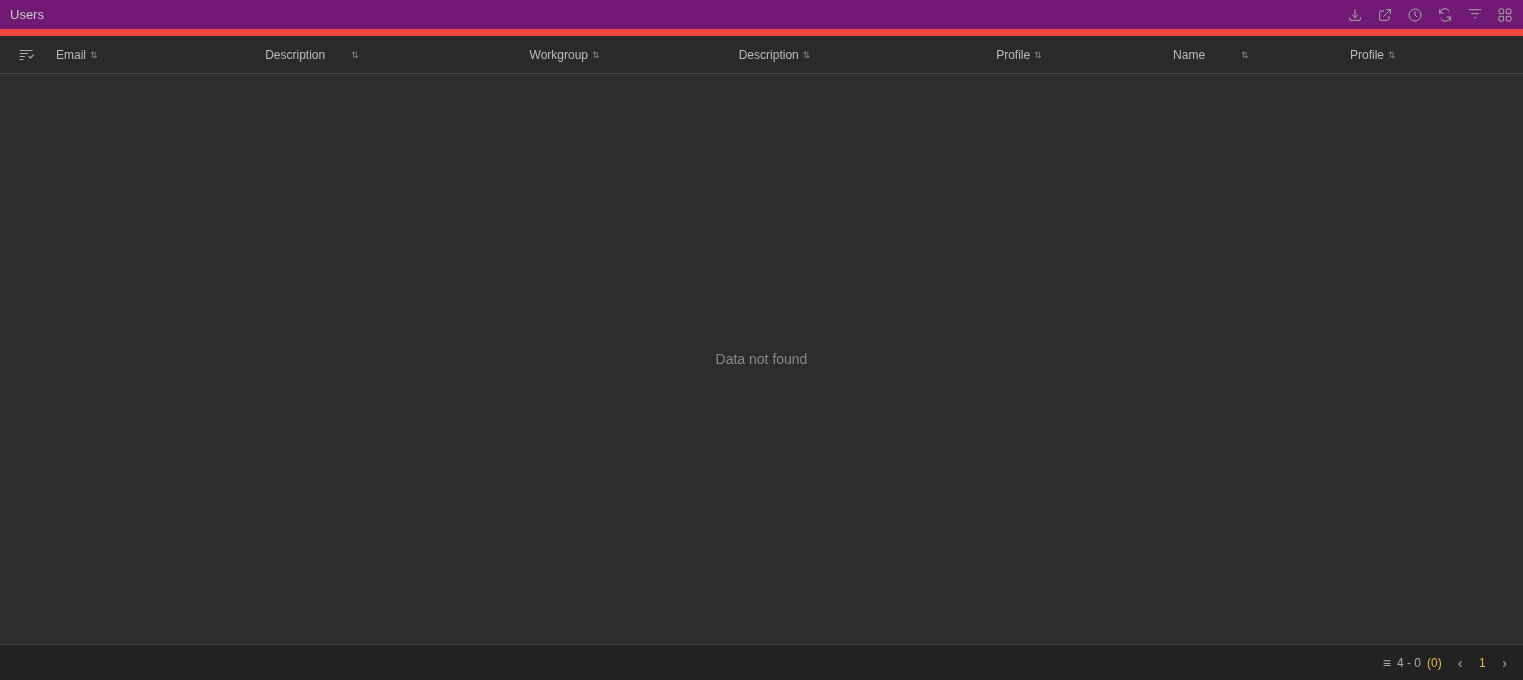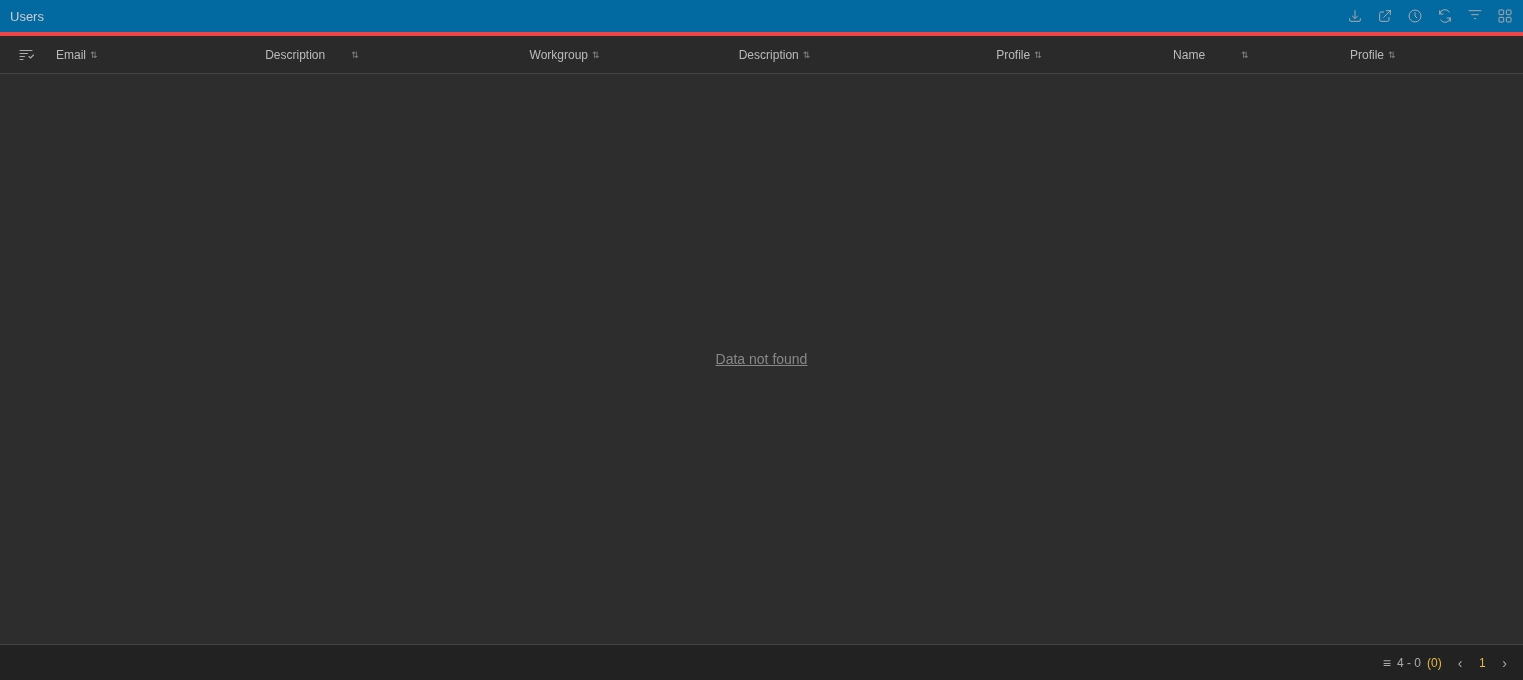--- a/index.html
+++ b/index.html
@@ -17,24 +17,24 @@
       font-size: 13px;
       overflow: hidden;
       position: relative;
     }
 
     
     #title-bar {
       display: flex;
       align-items: center;
       justify-content: space-between;
-      background-color: #0369a1;
+      background-color: #701a75;
       height: 36px;
       padding: 0 10px;
-      border-bottom: 4px solid #ef4444;
+      border-bottom: 7px solid #ef4444;
     }
 
     #title-bar-left {
       display: flex;
       align-items: center;
       gap: 8px;
     }
 
     #page-title-text {
       font-size: 13px;
@@ -100,21 +100,20 @@
     .col-surname { flex: 1; }
 
     
     #main-content {
       display: flex;
       align-items: center;
       justify-content: center;
       height: calc(680px - 36px - 38px - 36px);
       color: #888888;
       font-size: 14px;
-      text-decoration: underline;
     }
 
     
     #footer {
       position: absolute;
       bottom: 0;
       left: 0;
       right: 0;
       height: 36px;
       background-color: #222222;

